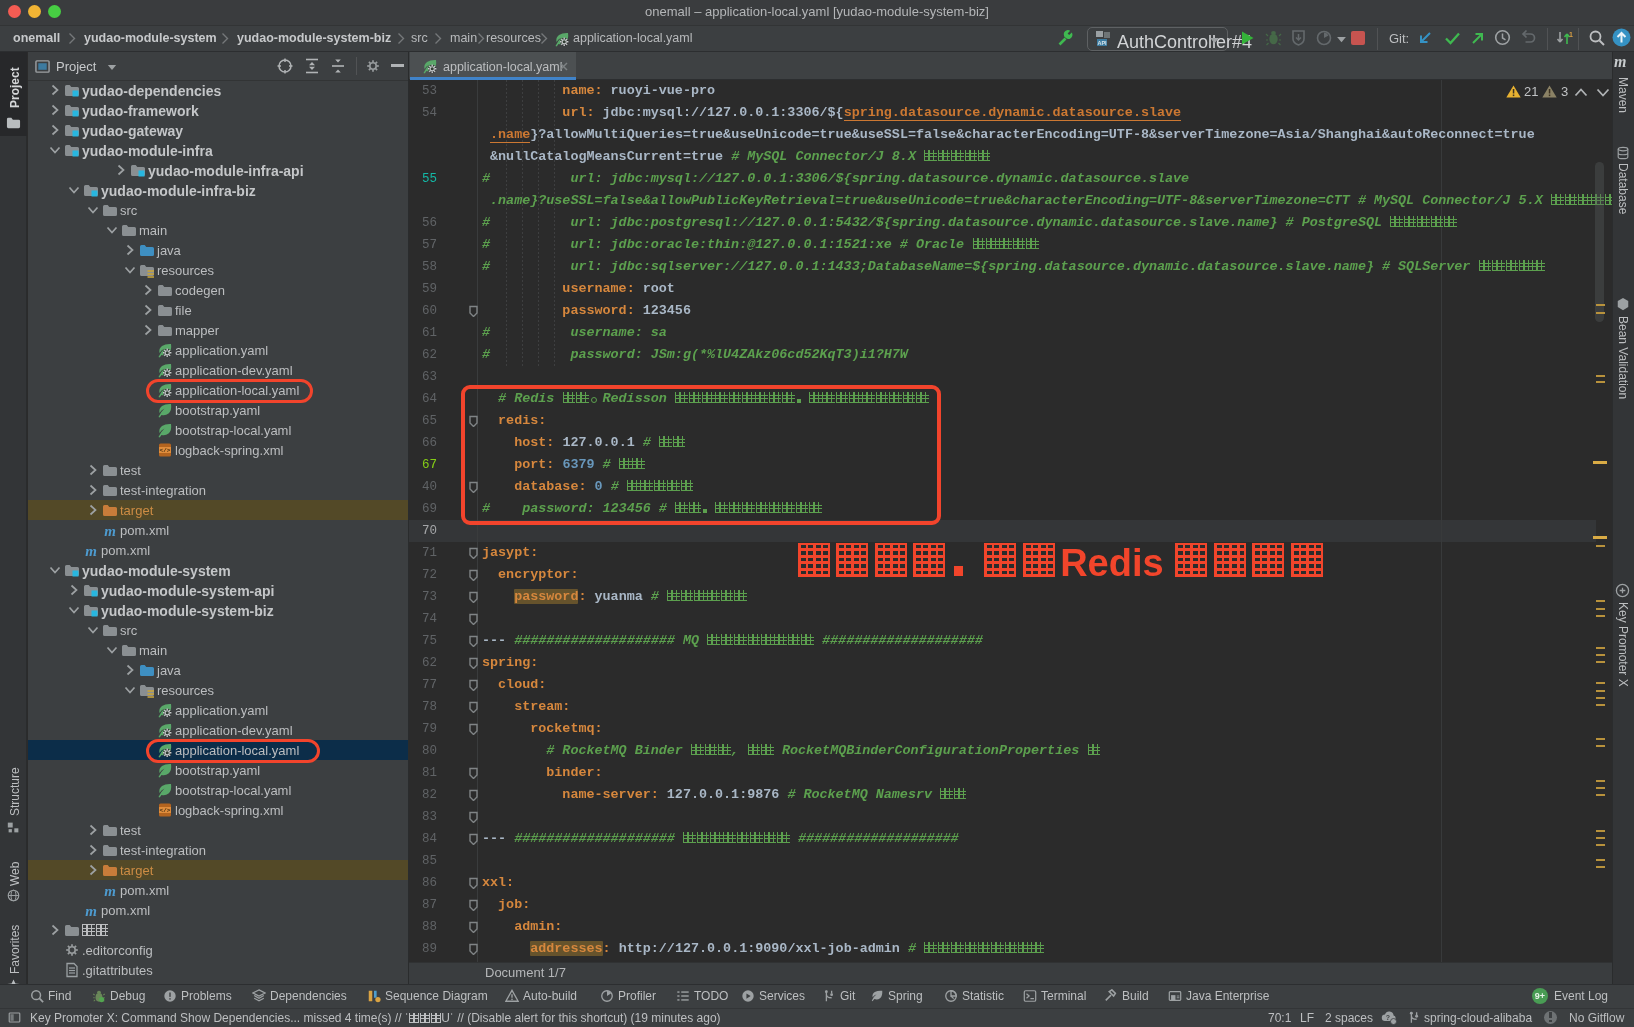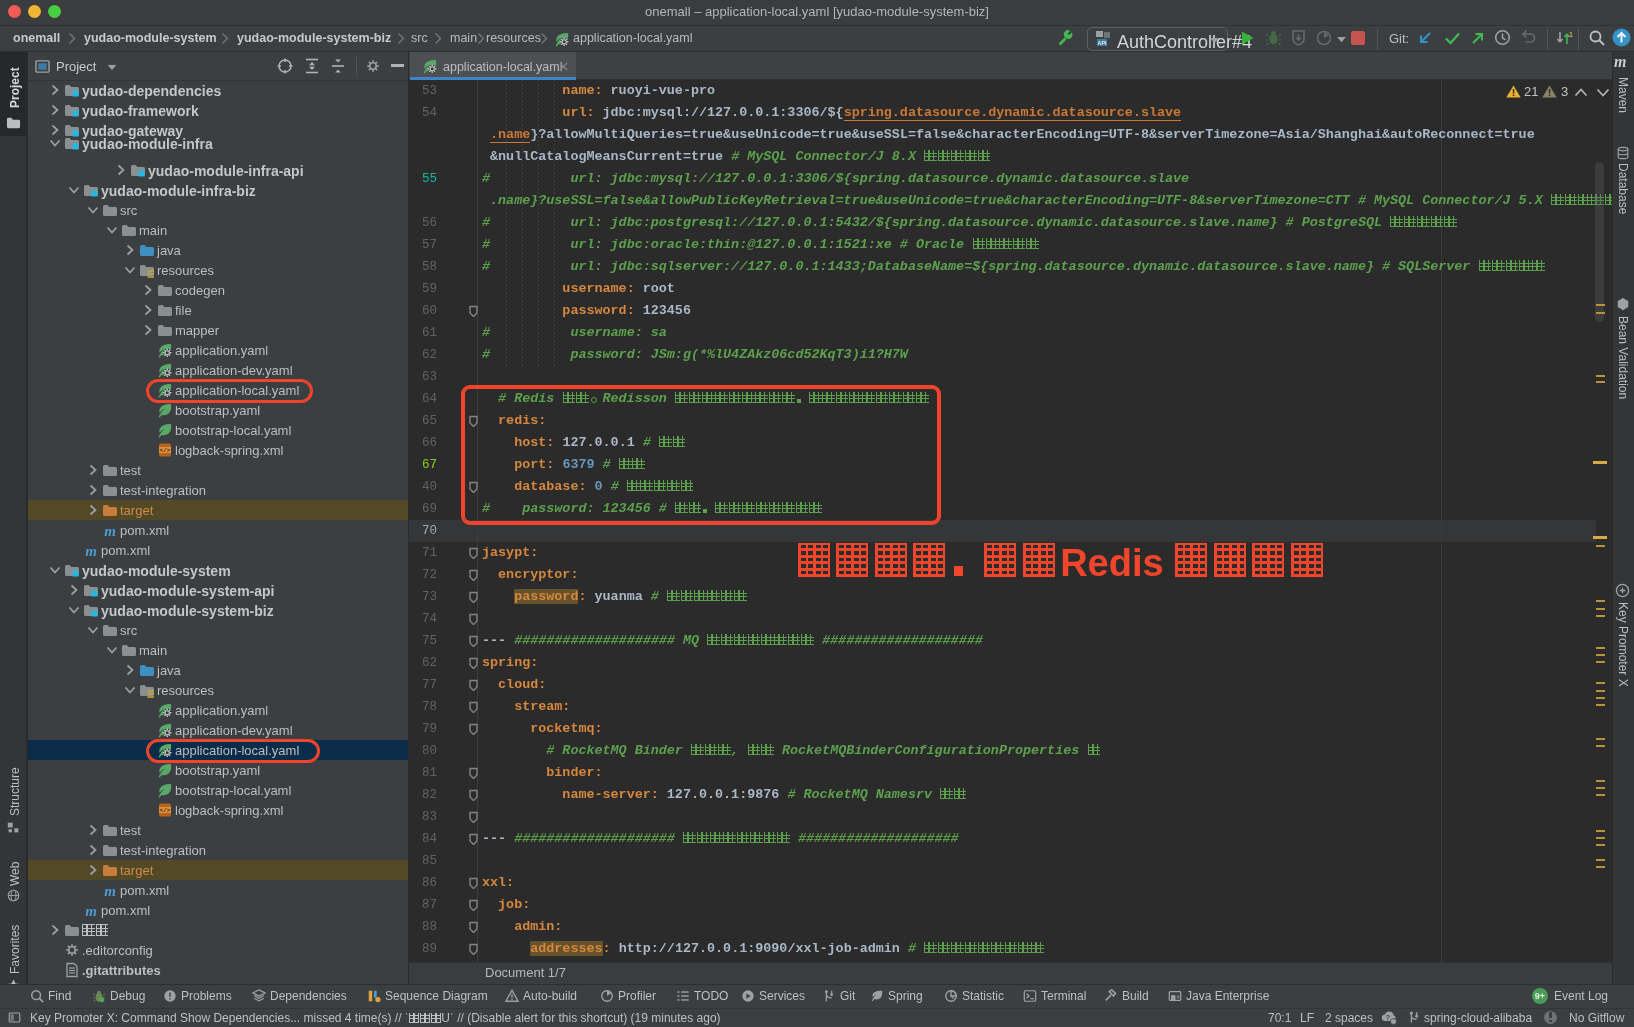--- a/index.html
+++ b/index.html
@@ -336,21 +336,21 @@
 </div>
 <div class="abs trow bold" style="left:28px;top:120px;">
 <svg class="icon" style="left:19px;top:2px" width="16" height="16" viewBox="0 0 16 16">
         <use href="#chev-r"></use>
       </svg>
 <svg class="icon" style="left:36px;top:2px" width="16" height="16" viewBox="0 0 16 16">
         <use href="#foldermod"></use>
       </svg>
 <div class="lbl" style="left:54px">yudao-gateway</div>
 </div>
-<div class="abs trow bold" style="left:28px;top:133px;">
+<div class="abs trow bold" style="left:28px;top:140px;">
 <svg class="icon" style="left:19px;top:2px" width="16" height="16" viewBox="0 0 16 16">
         <use href="#chev-d"></use>
       </svg>
 <svg class="icon" style="left:36px;top:2px" width="16" height="16" viewBox="0 0 16 16">
         <use href="#foldermod"></use>
       </svg>
 <div class="lbl" style="left:54px">yudao-module-infra</div>
 </div>
 <div class="abs trow bold" style="left:28px;top:160px;margin-left:47px;">
 <svg class="icon" style="left:38px;top:2px" width="16" height="16" viewBox="0 0 16 16">
@@ -654,21 +654,21 @@
         <use href="#folder"></use>
       </svg>
 <div class="lbl" style="left:54px"><i class="hz"></i><i class="hz"></i></div>
 </div>
 <div class="abs trow" style="left:28px;top:940px;">
 <svg class="icon" style="left:36px;top:2px" width="16" height="16" viewBox="0 0 16 16">
         <use href="#gearicon"></use>
       </svg>
 <div class="lbl" style="left:54px">.editorconfig</div>
 </div>
-<div class="abs trow" style="left:28px;top:960px;font-weight:bold;">
+<div class="abs trow" style="left:28px;top:960px;">
 <svg class="icon" style="left:36px;top:2px" width="16" height="16" viewBox="0 0 16 16">
         <use href="#gitfile"></use>
       </svg>
 <div class="lbl" style="left:54px">.gitattributes</div>
 </div>
 <div class="abs" style="left:408px;top:52px;width:1px;height:932px;background:#2a2c2d"></div>
 <div class="abs" id="editor">
 <div class="abs" id="tabbar"></div>
       <div class="abs" id="tab1"></div>
       <div class="abs" id="tabul"></div>

